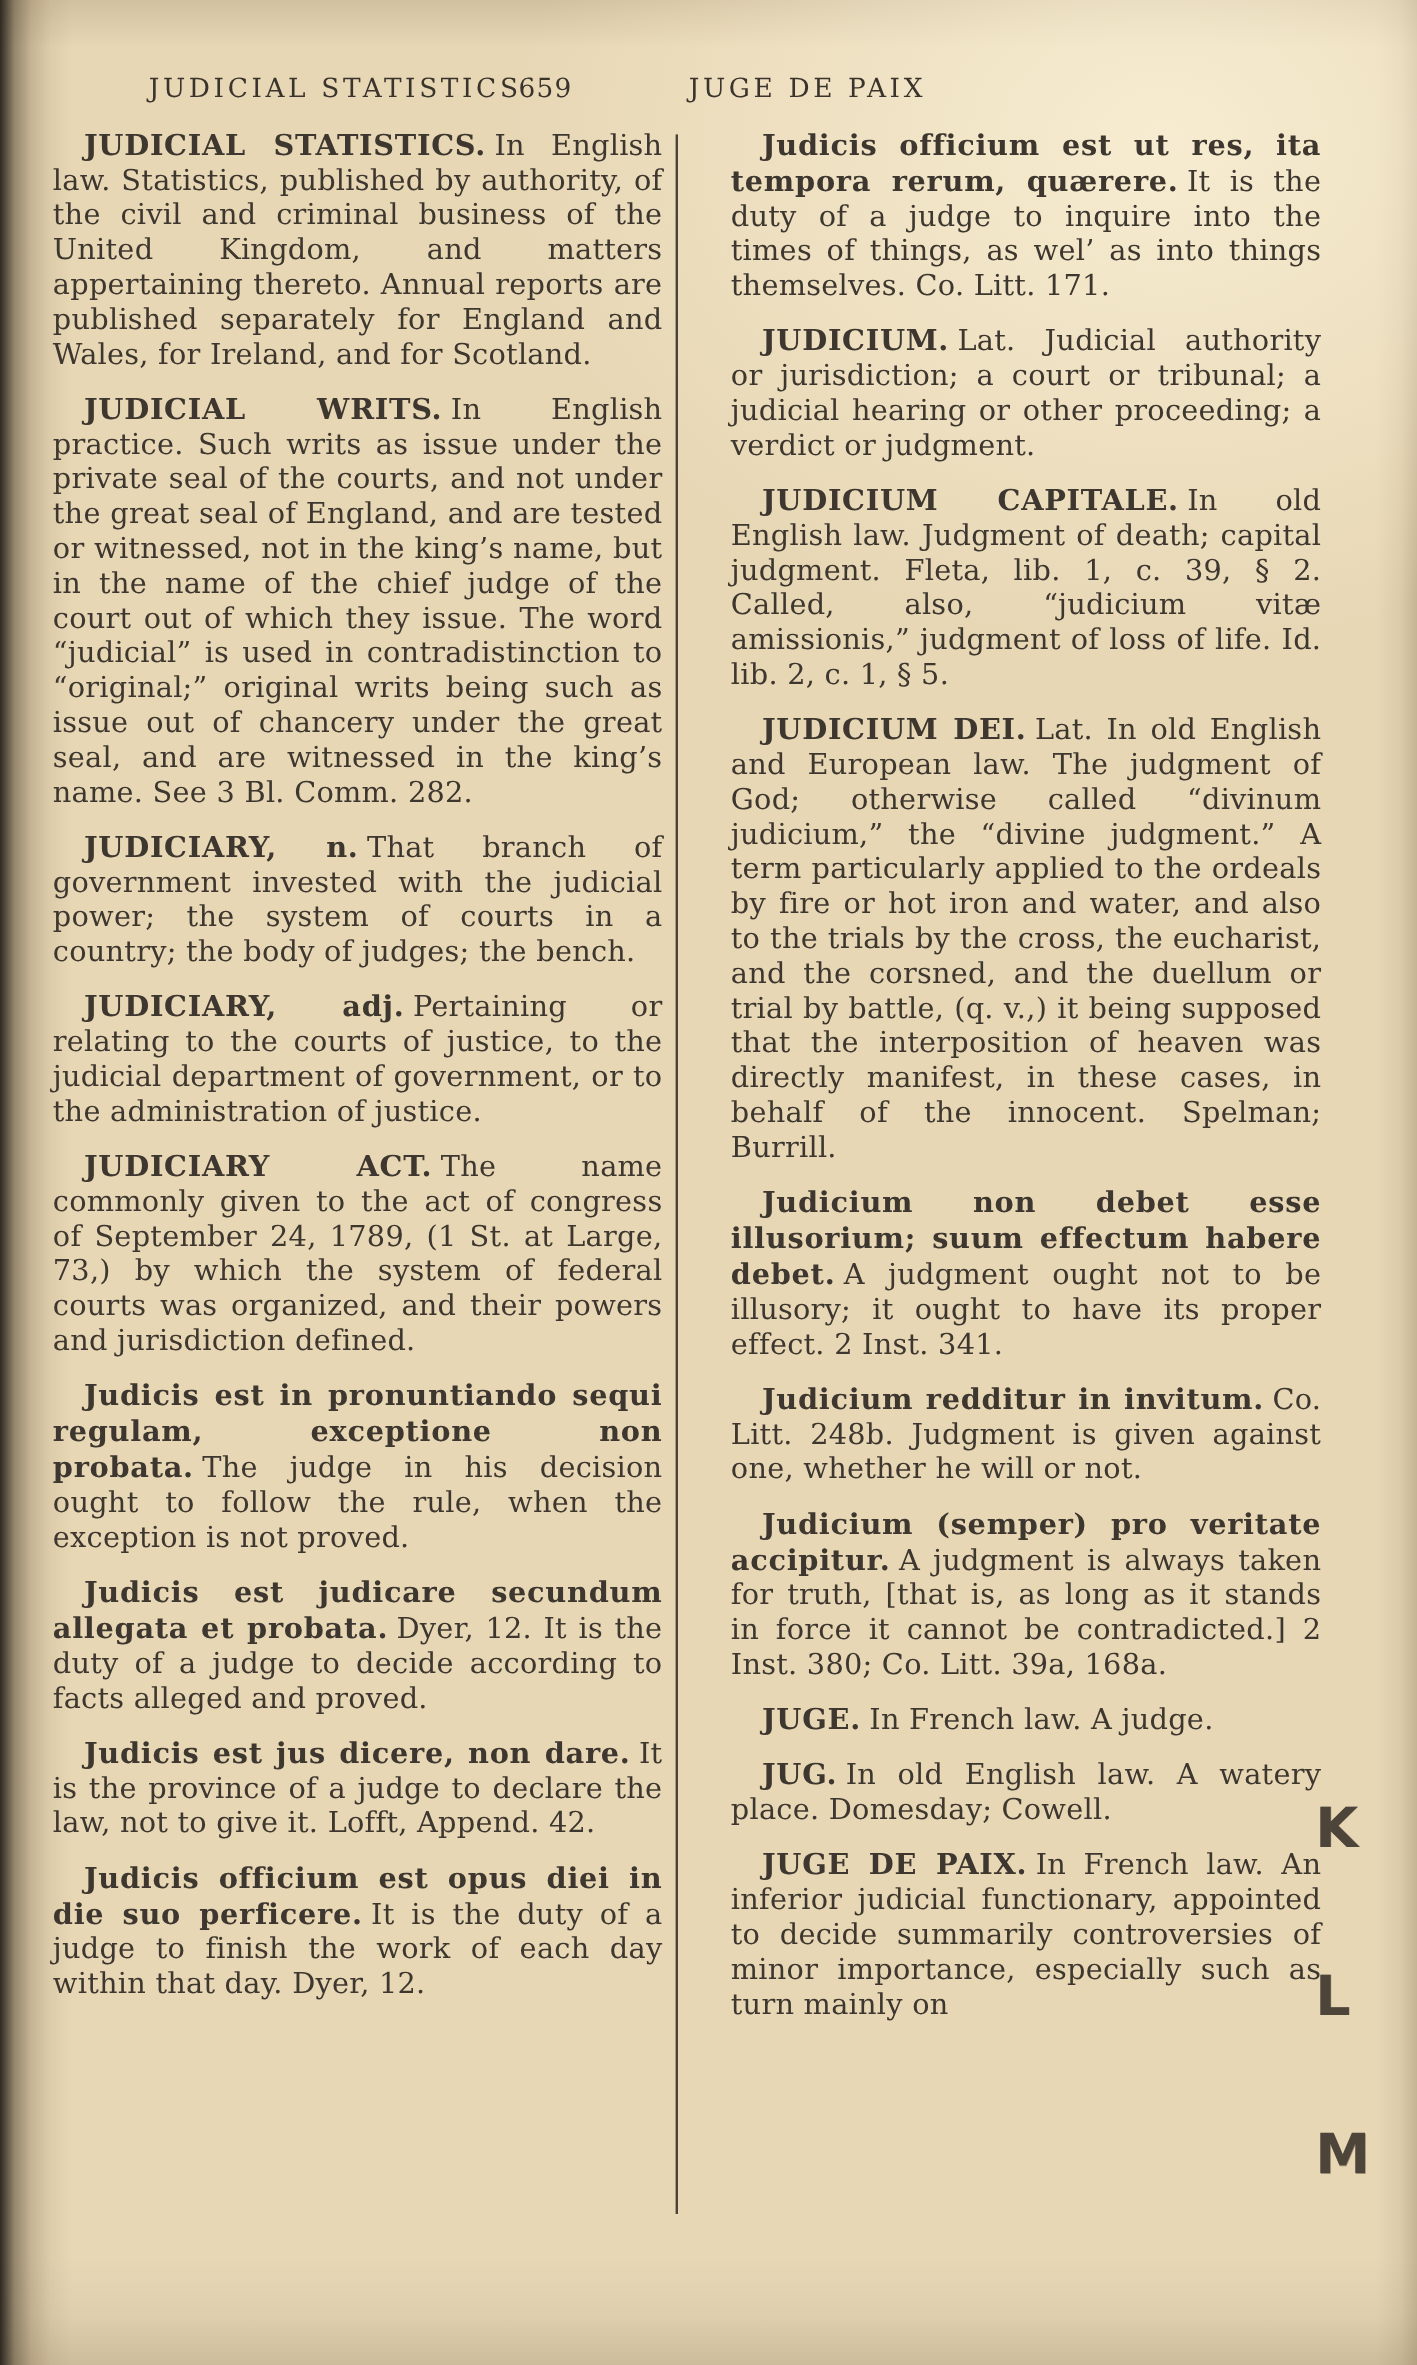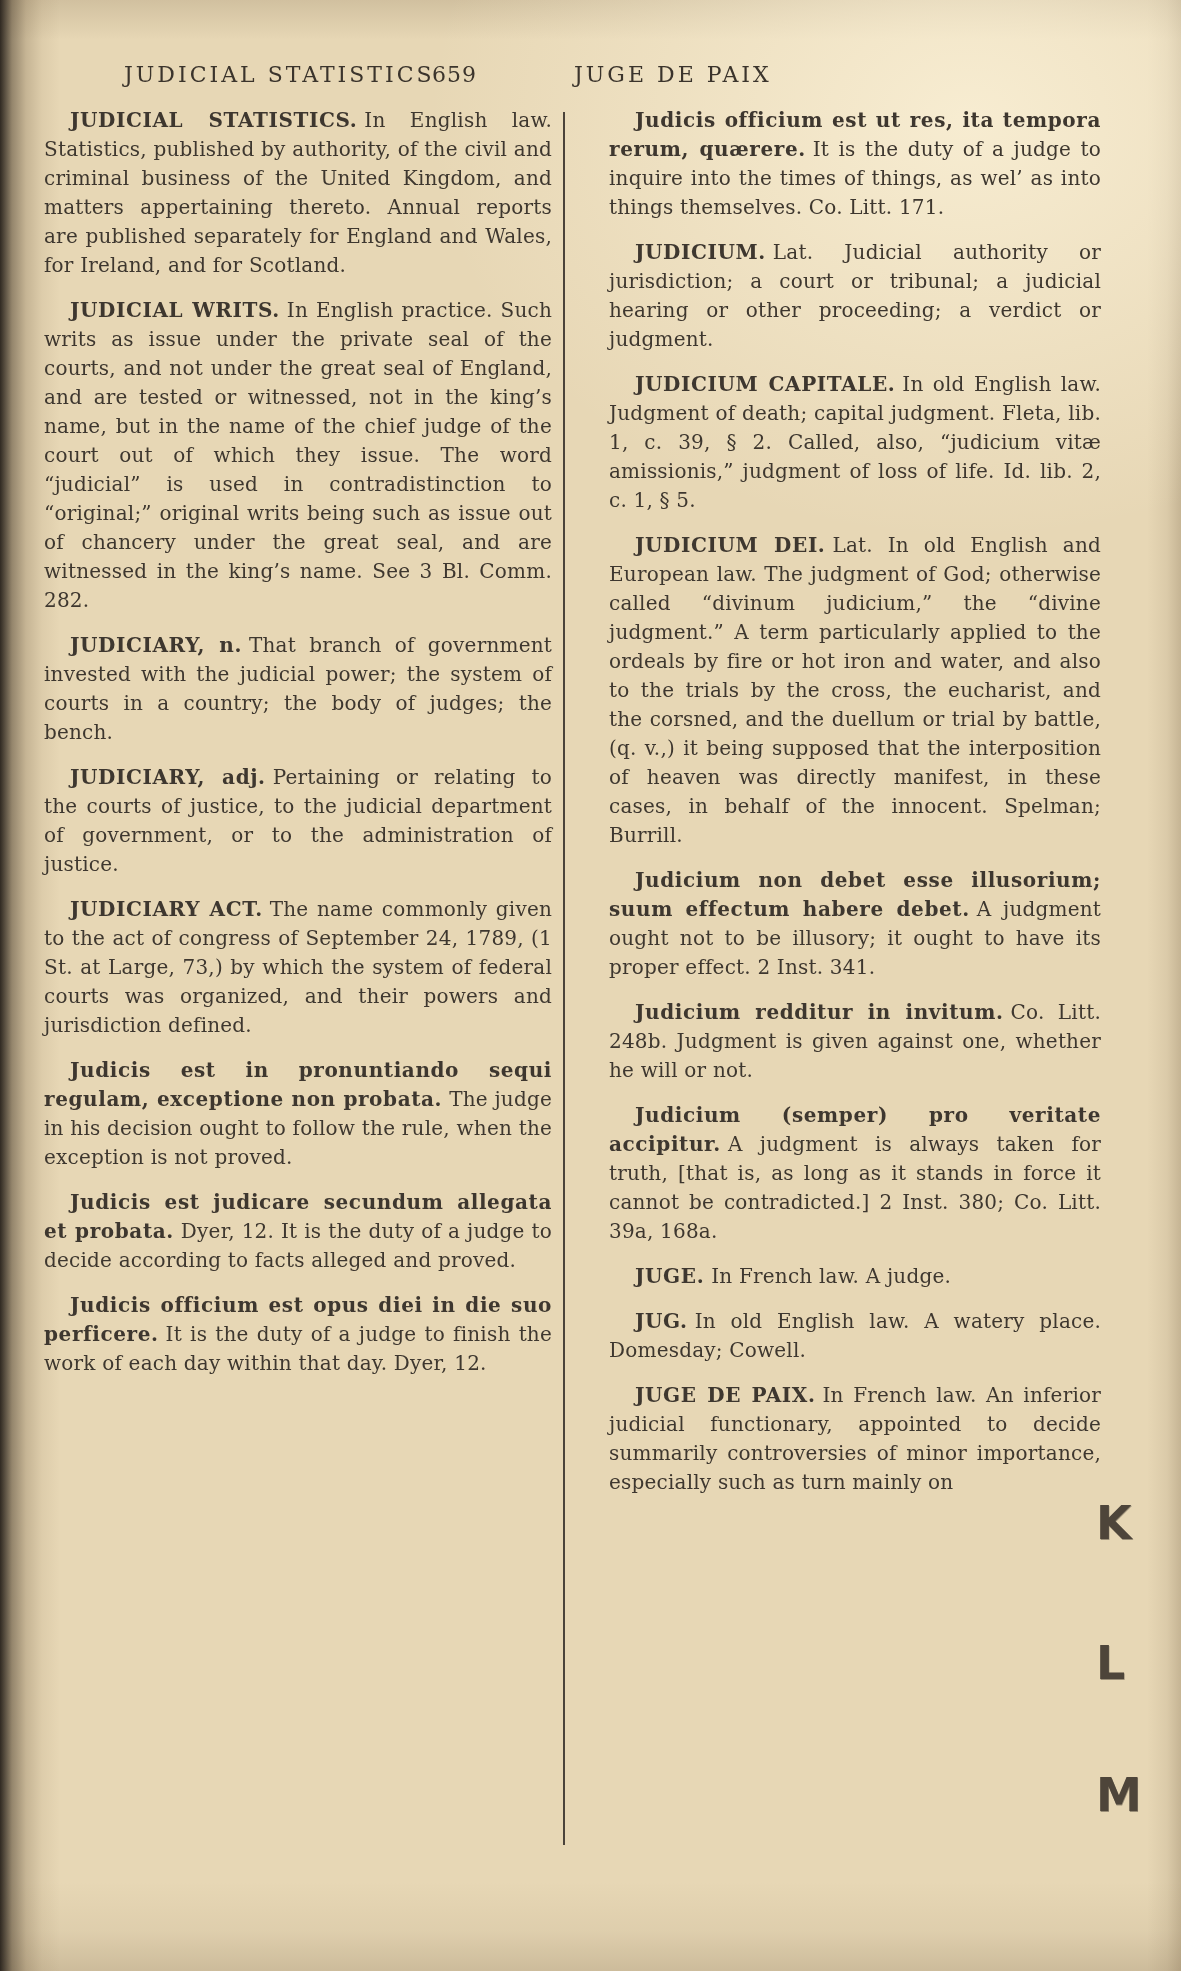--- a/index.html
+++ b/index.html
@@ -17,21 +17,21 @@
     overflow:hidden;
     font-family:"DejaVu Serif","Liberation Serif",serif;
     color:#3e372f;
   }
   .running-head{position:absolute;top:62px;left:0;width:100%;height:30px;font-size:22px;letter-spacing:3px;color:#3b342c;}
   .running-head .lt{position:absolute;left:124px;top:0;}
   .running-head .pn{position:absolute;left:432px;top:0;letter-spacing:1px;}
   .running-head .rt{position:absolute;left:574px;top:0;}
   .col{
     position:absolute;top:106px;
-    font-size:20px;line-height:29px;
+    font-size:24px;line-height:29px;
     text-align:justify;
     letter-spacing:0.2px;
   }
   .col.left{left:44px;width:508px;}
   .col.right{left:609px;width:492px;}
   .divider{position:absolute;left:563px;top:112px;width:2px;height:1733px;background:#4b433a;}
   .entry{margin:0 0 16px 0;text-indent:26px;}
   .term{font-weight:bold;letter-spacing:0.6px;margin-right:7px;}
   .thumb{position:absolute;left:1096px;font-family:"DejaVu Sans","Liberation Sans",sans-serif;font-weight:bold;font-size:46px;line-height:1;color:#4e453a;text-shadow:0.5px 0.5px 0 rgba(78,69,58,0.5);}
   .thumb.k{top:1500px;}
@@ -50,20 +50,21 @@
   </div>
 
   <div class="col left">
     <p class="entry"><span class="term">JUDICIAL STATISTICS.</span><span>In English law. Statistics, published by authority, of the civil and criminal business of the United Kingdom, and matters appertaining thereto. Annual reports are published separately for England and Wales, for Ireland, and for Scotland.</span></p>
     <p class="entry"><span class="term">JUDICIAL WRITS.</span><span>In English practice. Such writs as issue under the private seal of the courts, and not under the great seal of England, and are tested or witnessed, not in the king’s name, but in the name of the chief judge of the court out of which they issue. The word “judicial” is used in contradistinction to “original;” original writs being such as issue out of chancery under the great seal, and are witnessed in the king’s name. See 3 Bl. Comm. 282.</span></p>
     <p class="entry"><span class="term">JUDICIARY, n.</span><span>That branch of government invested with the judicial power; the system of courts in a country; the body of judges; the bench.</span></p>
     <p class="entry"><span class="term">JUDICIARY, adj.</span><span>Pertaining or relating to the courts of justice, to the judicial department of government, or to the administration of justice.</span></p>
     <p class="entry"><span class="term">JUDICIARY ACT.</span><span>The name commonly given to the act of congress of September 24, 1789, (1 St. at Large, 73,) by which the system of federal courts was organized, and their powers and jurisdiction defined.</span></p>
     <p class="entry"><span class="term">Judicis est in pronuntiando sequi regulam, exceptione non probata.</span><span>The judge in his decision ought to follow the rule, when the exception is not proved.</span></p>
     <p class="entry"><span class="term">Judicis est judicare secundum allegata et probata.</span><span>Dyer, 12. It is the duty of a judge to decide according to facts alleged and proved.</span></p>
+    <p class="entry"><span class="term">Judicis est jus dicere, non dare.</span><span>It is the province of a judge to declare the law, not to give it. Lofft, Append. 42.</span></p>
     <p class="entry"><span class="term">Judicis officium est opus diei in die suo perficere.</span><span>It is the duty of a judge to finish the work of each day within that day. Dyer, 12.</span></p>
   </div>
 
   <div class="divider"></div>
 
   <div class="col right">
     <p class="entry"><span class="term">Judicis officium est ut res, ita tempora rerum, quærere.</span><span>It is the duty of a judge to inquire into the times of things, as wel’ as into things themselves. Co. Litt. 171.</span></p>
     <p class="entry"><span class="term">JUDICIUM.</span><span>Lat. Judicial authority or jurisdiction; a court or tribunal; a judicial hearing or other proceeding; a verdict or judgment.</span></p>
     <p class="entry"><span class="term">JUDICIUM CAPITALE.</span><span>In old English law. Judgment of death; capital judgment. Fleta, lib. 1, c. 39, § 2. Called, also, “judicium vitæ amissionis,” judgment of loss of life. Id. lib. 2, c. 1, § 5.</span></p>
     <p class="entry"><span class="term">JUDICIUM DEI.</span><span>Lat. In old English and European law. The judgment of God; otherwise called “divinum judicium,” the “divine judgment.” A term particularly applied to the ordeals by fire or hot iron and water, and also to the trials by the cross, the eucharist, and the corsned, and the duellum or trial by battle, (q. v.,) it being supposed that the interposition of heaven was directly manifest, in these cases, in behalf of the innocent. Spelman; Burrill.</span></p>

